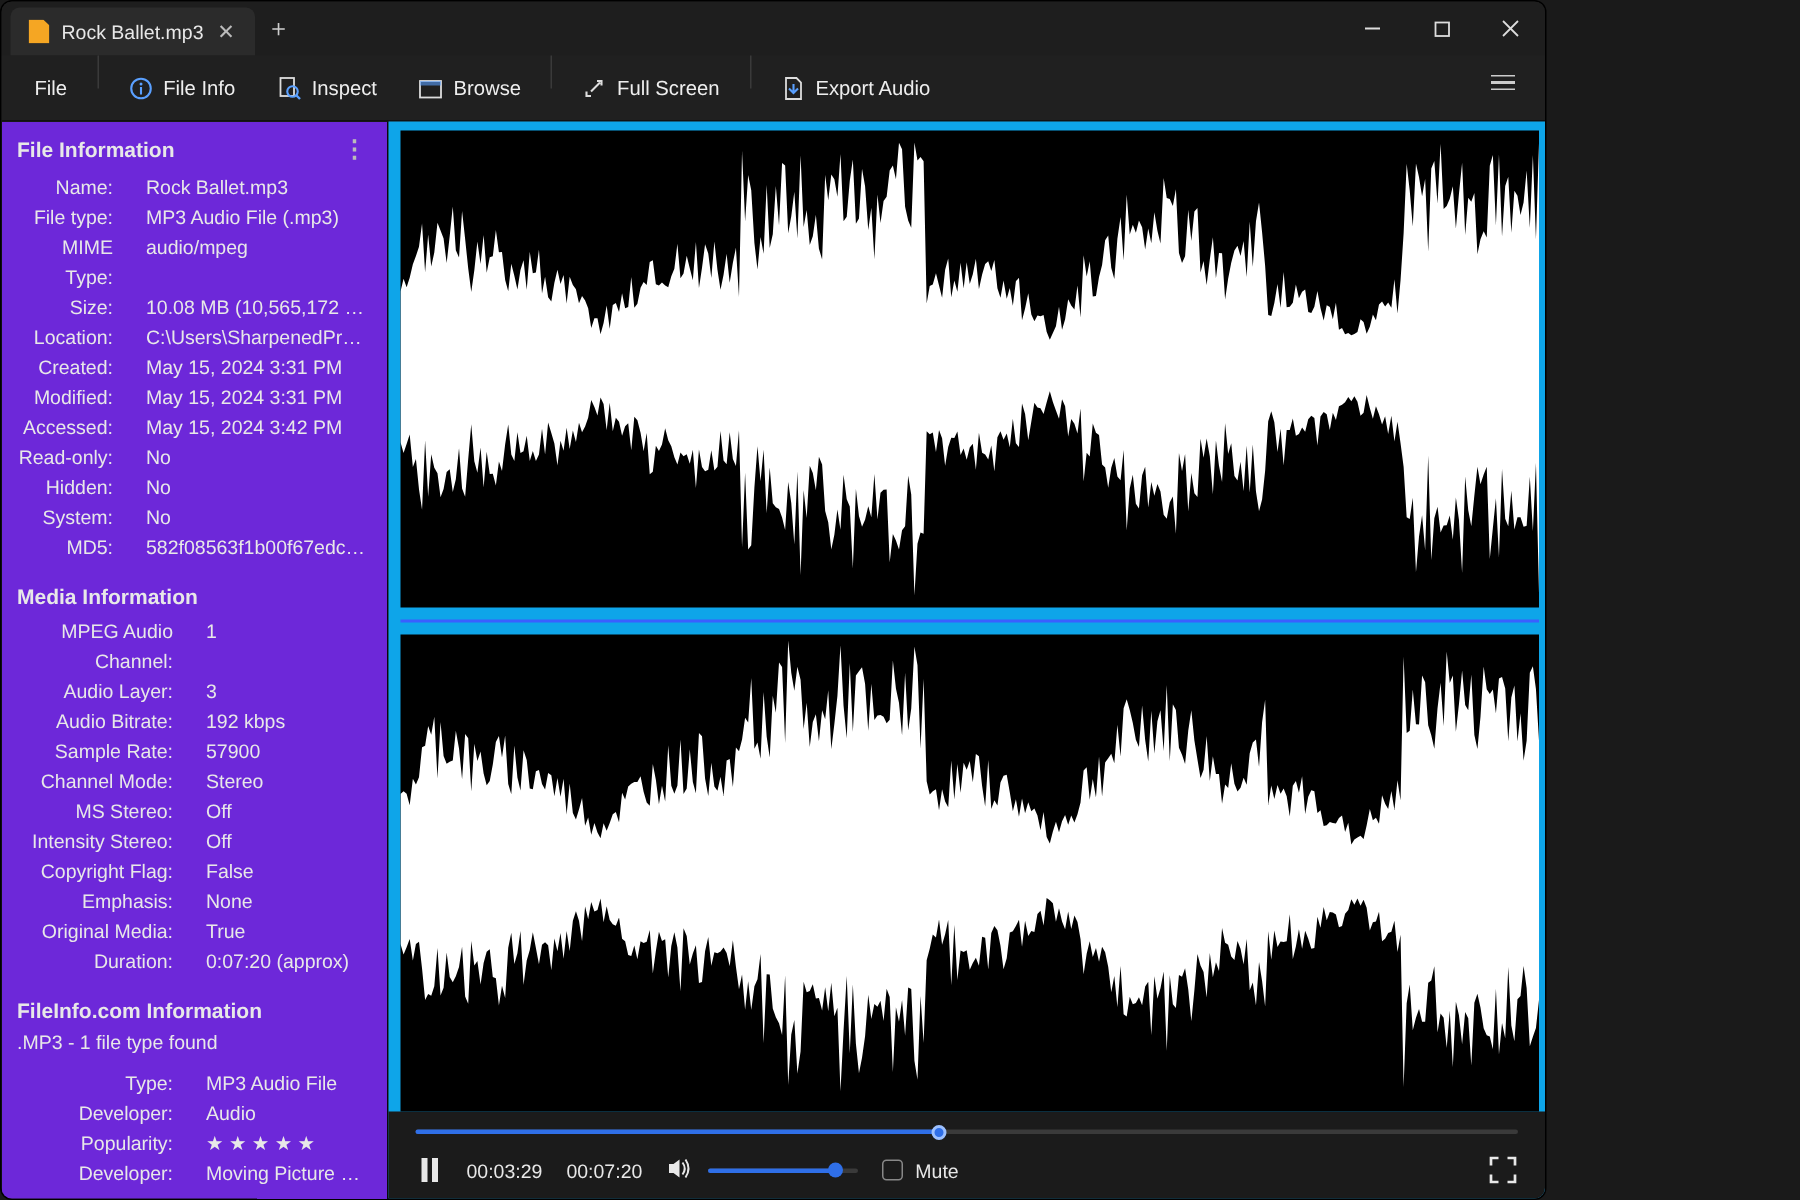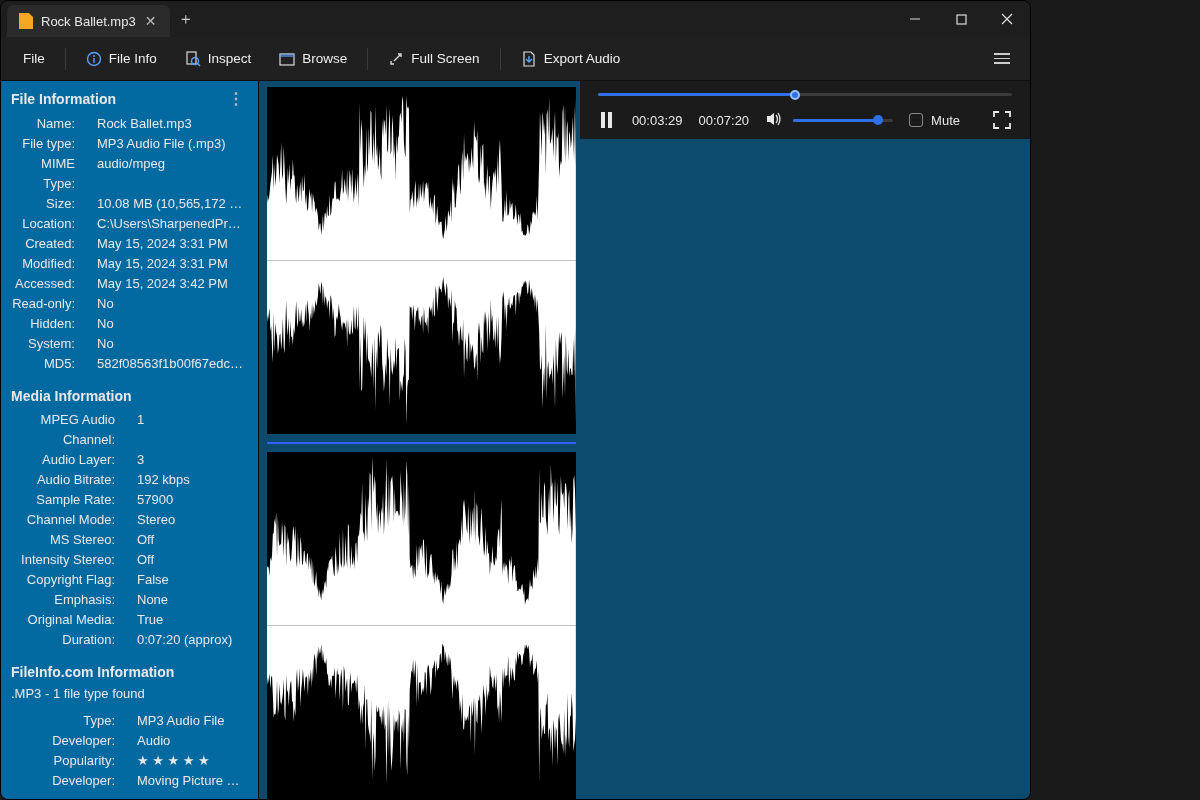--- a/index.html
+++ b/index.html
@@ -8,40 +8,40 @@
 
 .titlebar { height:36px; background:#1e1e1e; display:flex; align-items:stretch; }
 .tab { display:flex; align-items:center; gap:8px; padding:0 12px; background:#2b2b2b; border-top-left-radius:6px; border-top-right-radius:6px; margin-top:4px; margin-left:6px; font-size:13px; }
 .tab .file-icon { width:14px; height:16px; background:#f5a623; clip-path:polygon(0 0,70% 0,100% 25%,100% 100%,0 100%); }
 .tab-close { width:14px; height:14px; display:flex; align-items:center; justify-content:center; color:#bbb; font-size:14px; cursor:pointer; }
 .newtab { width:32px; display:flex; align-items:center; justify-content:center; color:#ccc; font-size:16px; cursor:pointer; }
 .titlebar-spacer { flex:1; }
 .wControls { display:flex; }
 .wControls div { width:46px; display:flex; align-items:center; justify-content:center; color:#ddd; font-size:13px; cursor:pointer; }
 
-.toolbar { height:44px; background:#202020; border-bottom:1px solid #111; display:flex; align-items:center; padding:0 10px; gap:4px; }
+.toolbar { height:44px; background:#202020; border-bottom:1px solid #111; display:flex; padding:0 10px; gap:4px; }
 .tbtn { display:flex; align-items:center; gap:7px; padding:6px 12px; font-size:13.5px; color:#eee; cursor:pointer; border-radius:3px; }
 .tbtn .ico { width:16px; height:16px; display:flex; align-items:center; justify-content:center; }
 .tsep { width:1px; height:22px; background:#3a3a3a; margin:0 4px; }
 .toolbar-spacer { flex:1; }
 .hamburger { width:36px; height:36px; display:flex; flex-direction:column; align-items:center; justify-content:center; gap:3px; cursor:pointer; }
 .hamburger span { width:16px; height:1.5px; background:#ccc; }
 
 .body { flex:1; display:flex; min-height:0; }
-.sidebar { width:258px; background:#0369a1; border-right:1px solid #0a0a0a; overflow-y:auto; padding:8px 10px 12px 10px; }
+.sidebar { width:258px; background:#6d28d9; border-right:1px solid #0a0a0a; overflow-y:auto; padding:8px 10px 12px 10px; }
 .section { margin-bottom:14px; }
 .section-head { display:flex; align-items:center; justify-content:space-between; font-weight:600; font-size:14px; margin-bottom:6px; }
 .section-head .dots { color:#bbb; font-size:16px; cursor:pointer; padding:0 4px; }
 .kv { display:flex; font-size:13px; line-height:20px; }
 .kv .k { width:86px; text-align:right; color:#e8e8e8; padding-right:22px; flex-shrink:0; }
 .kv .v { flex:1; color:#e8e8e8; white-space:nowrap; overflow:hidden; text-overflow:ellipsis; }
 .section.media .kv .k { width:126px; }
 .section.fileinfo .found { font-size:13px; margin:4px 0 10px 0; }
 
-.viewer { flex:1; display:flex; background:#0c4a6e; min-width:0; position:relative;justify-content:flex-end; }
+.viewer { flex:1; display:flex; flex-direction:column; background:#0ea5e9; min-width:0; position:relative;justify-content:flex-end; }
 .wave-area { flex:1; display:flex; flex-direction:column; padding:6px 4px 0 8px; gap:8px; min-height:0; }
 .channel { flex:1; position:relative; background:#000; }
 .channel svg { width:100%; height:100%; display:block; }
 .divider-line{height:2px;background:#3a5fff;}
 
 .controls { height:58px; background:#1b1b1b; display:flex; flex-direction:column; padding:0 18px; }
 .seek { position:relative; height:14px; margin-top:6px; }
 .seek-track { position:absolute; top:6px; left:0; right:0; height:3px; background:#3a3a3a; border-radius:2px; }
 .seek-fill { position:absolute; top:6px; left:0; height:3px; background:#2f6fe8; border-radius:2px; }
 .seek-thumb { position:absolute; top:2.5px; width:10px; height:10px; background:#2f6fe8; border:2px solid #9cc0ff; border-radius:50%; transform:translateX(-50%); }

